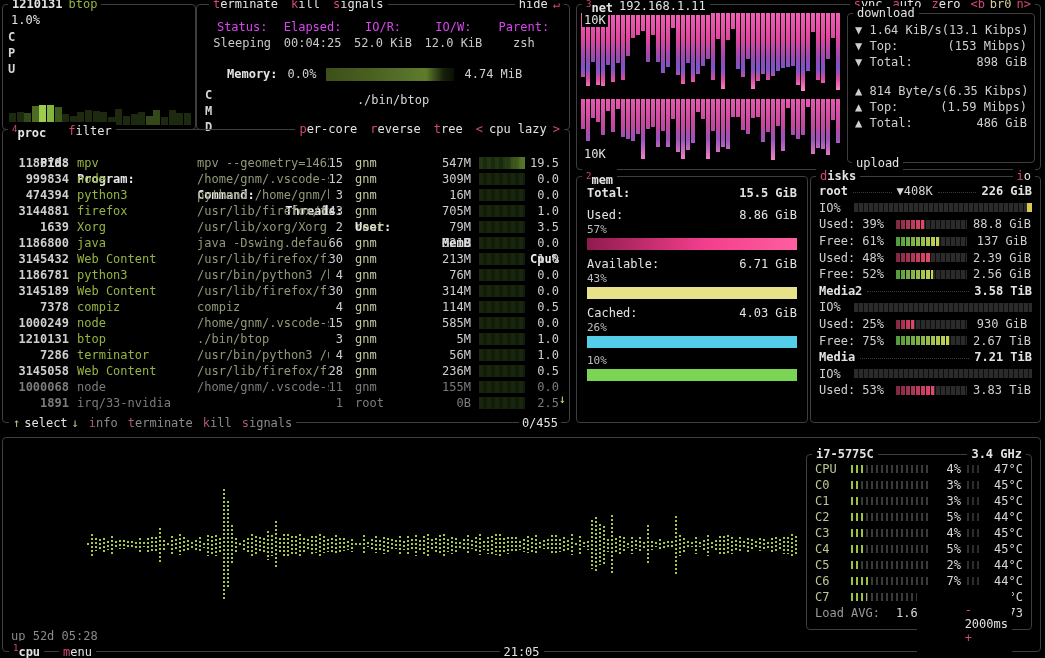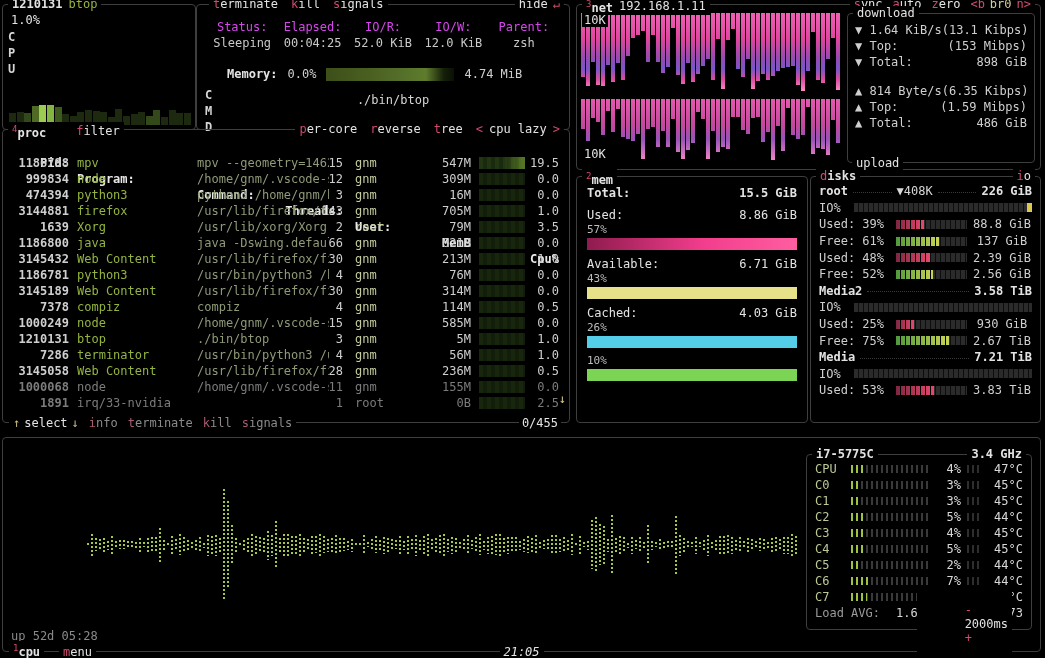--- a/index.html
+++ b/index.html
@@ -123,21 +123,21 @@
   .core-fill { position:absolute; left:0; top:0; bottom:0;
                 background:repeating-linear-gradient(90deg,#9ec33f 0 2px,transparent 2px 5px); }
   .core-pct { width:30px; text-align:right; color:#d8d8d8; }
   .core-temp-graph { flex:1; height:8px; margin:0 6px;
                 background:repeating-linear-gradient(90deg,#2e2e2e 0 2px,transparent 2px 5px); }
   .core-temp { width:38px; text-align:right; color:#d8d8d8; }
   .la-lab { color:#9a9a9a; }
   .la-wrap { flex:1; display:flex; justify-content:space-between; padding-left:16px; }
   .la-val { color:#d8d8d8; }
   .uptime { position:absolute; left:8px; bottom:8px; color:#8a8a8a; }
-  .clock { position:absolute; bottom:-8px; left:50%; transform:translateX(-50%); background:#000; padding:0 4px; line-height:14px; color:#e3e3e3; z-index:3;font-style:italic; }
+  .clock { position:absolute; bottom:-8px; left:50%; transform:translateX(-50%); background:#000; padding:0 4px; line-height:14px; color:#e3e3e3; z-index:3; }
   .refresh { position:absolute; bottom:-8px; right:28px; background:#000; padding:0 4px; line-height:14px; z-index:3; white-space:pre; }
 </style>
 </head>
 <body>
 
 <div class="screen">
 
   <div class="box" id="detail-cpu-box">
     <div class="box-title bt-left" style="gap:6px;">
       <span class="t-bold">1210131</span>
@@ -352,21 +352,21 @@
           <div class="net-stat-row"><span class="ns-left">▲ Top:</span><span class="ns-right">(1.59 Mibps)</span></div>
           <div class="net-stat-row"><span class="ns-left">▲ Total:</span><span class="ns-right">486 GiB</span></div>
         </div>
       <div class="box-footer" style="left:4px;">
         <span class="t-white">upload</span>
       </div>
     </div>
   </div>
 
   <div class="box" id="proc-box">
-    <div class="box-title bt-left" style="gap:30px;">
+    <div class="box-title bt-left" style="gap:22px;">
       <span><span class="sup">4</span><span class="t-bold">proc</span></span>
       <span class="tbtn"><span class="hl">f</span><span class="t-white">ilter</span></span>
     </div>
     <div class="box-title bt-right" style="gap:13px;">
       <span class="tbtn"><span class="hl">p</span><span class="t-white">er-core</span></span>
       <span class="tbtn"><span class="hl">r</span><span class="t-white">everse</span></span>
       <span class="tbtn"><span class="hl">t</span><span class="t-white">ree</span></span>
       <span class="tbtn" style="gap:6px;">
         <span class="hl">&lt;</span>
         <span class="t-white">cpu lazy</span>

